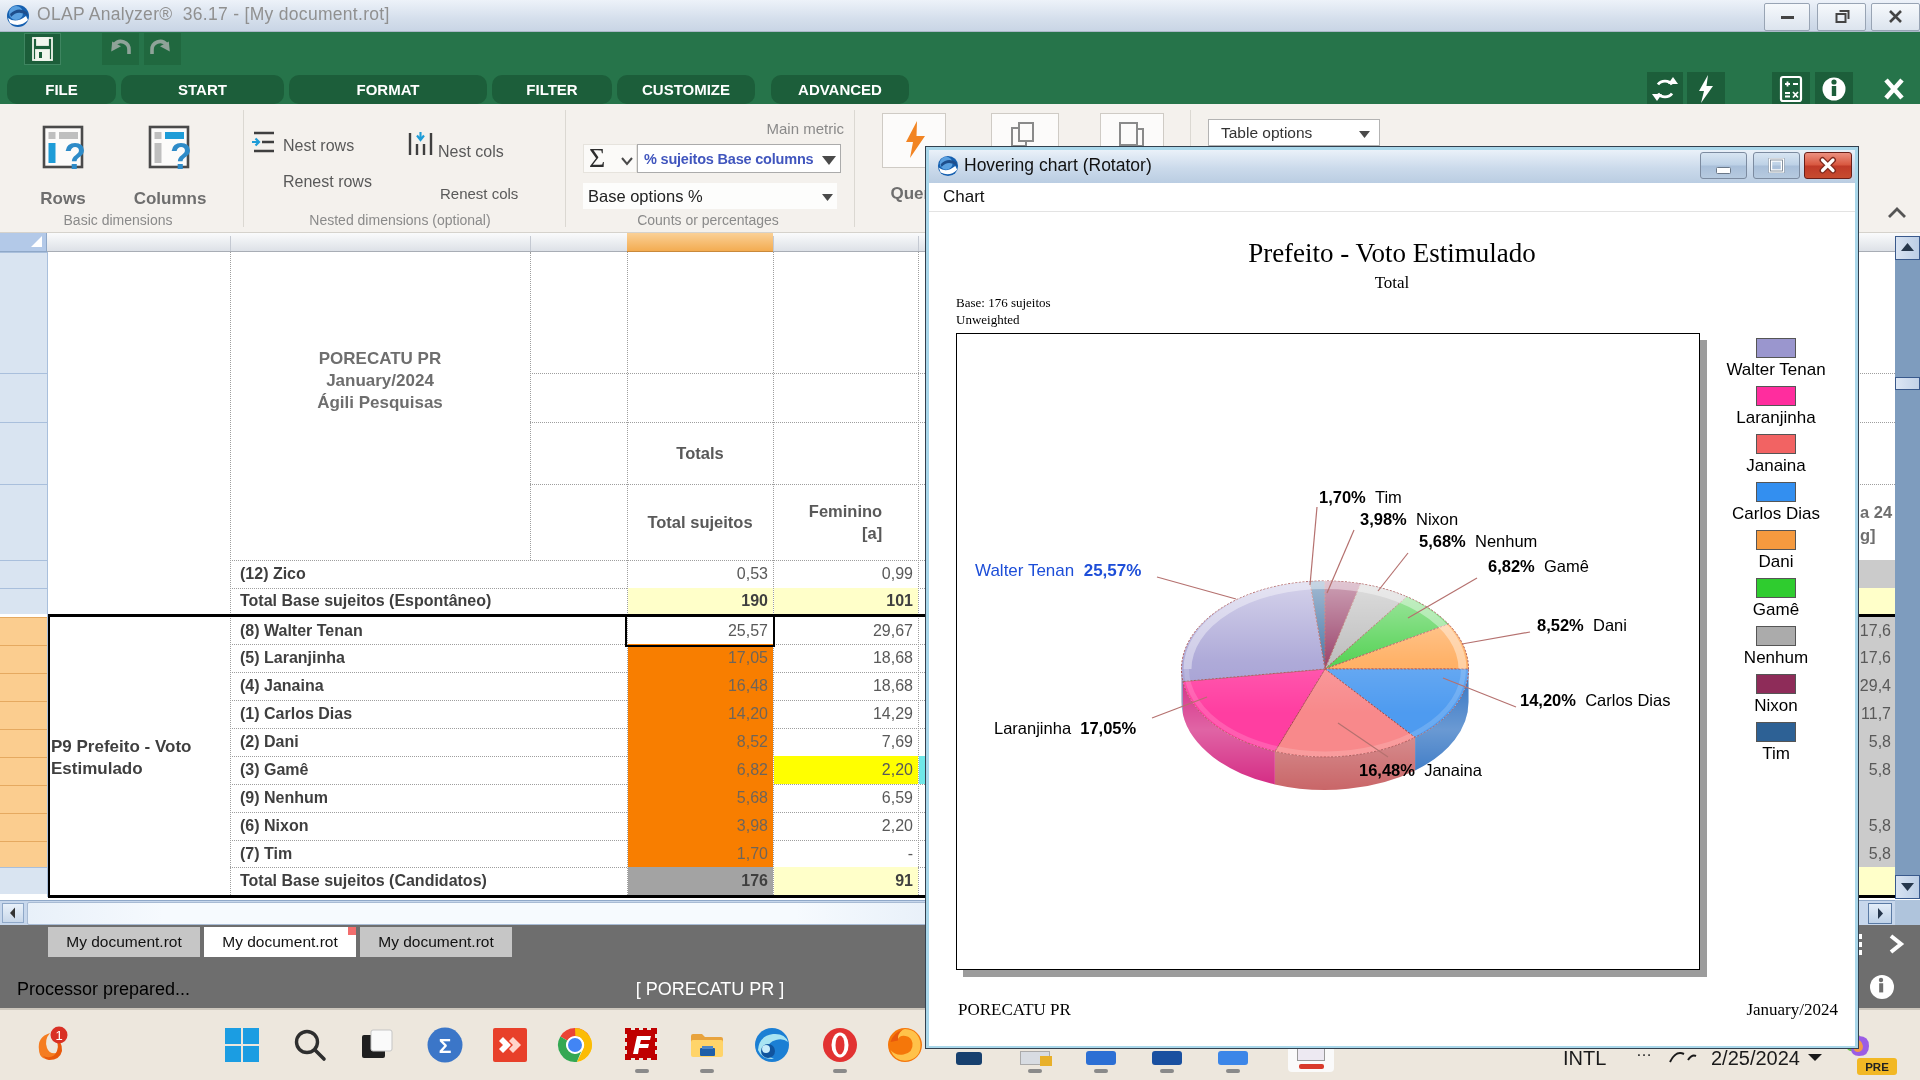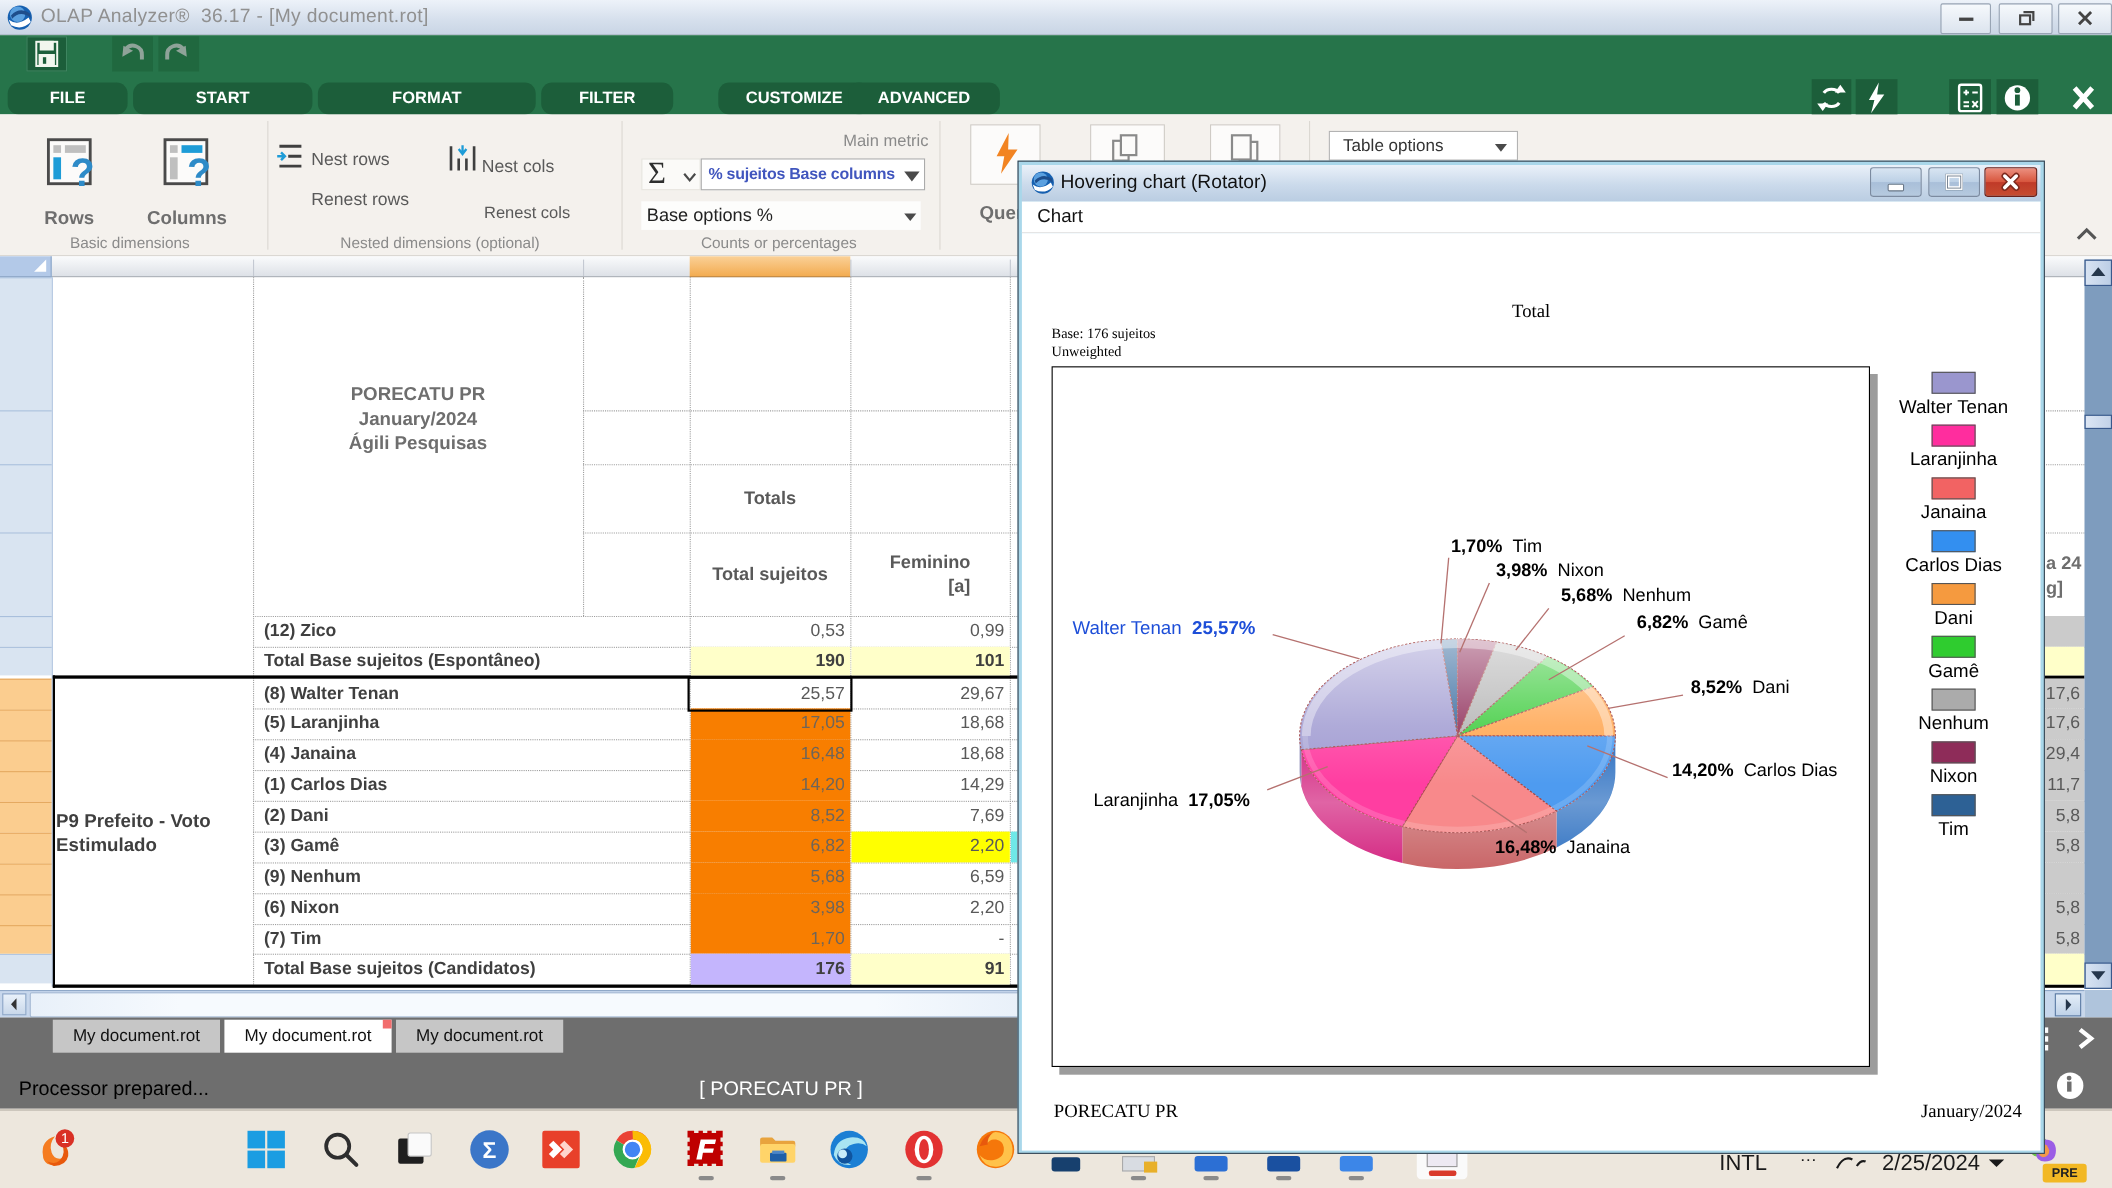--- a/index.html
+++ b/index.html
@@ -71,21 +71,21 @@
         <rect x="16.8" y="14" width="4.4" height="10" fill="#1C5E3A"></rect>
         <circle cx="19" cy="10" r="2.6" fill="#1C5E3A"></circle>
       </svg></div>
   <svg class="abs" style="left:1879px;top:43px;" width="30" height="28" viewBox="0 0 30 28">
       <path d="M7 5 L23 23 M23 5 L7 23" stroke="#fff" stroke-width="4.6"></path>
     </svg>
   <div class="tab" style="left:7px;width:109px;">FILE</div>
   <div class="tab" style="left:121px;width:163px;">START</div>
   <div class="tab" style="left:289px;width:198px;">FORMAT</div>
   <div class="tab" style="left:492px;width:120px;">FILTER</div>
-  <div class="tab" style="left:653px;width:138px;">CUSTOMIZE</div>
+  <div class="tab" style="left:617px;width:138px;">CUSTOMIZE</div>
   <div class="tab" style="left:771px;width:138px;">ADVANCED</div>
 </div>
 
 <div class="abs" style="left:0;top:104px;width:1920px;height:129px;background:#F4F1ED;border-bottom:1px solid #D5D2CC;">
   <div class="abs" style="left:243px;top:6px;width:1px;height:117px;background:#DBD8D2;"></div>
   <div class="abs" style="left:565px;top:6px;width:1px;height:117px;background:#DBD8D2;"></div>
   <div class="abs" style="left:854px;top:6px;width:1px;height:117px;background:#DBD8D2;"></div>
   <div class="abs" style="left:1190px;top:6px;width:1px;height:117px;background:#DBD8D2;"></div>
 
   <svg class="abs" style="left:42px;top:21px;" width="46" height="50" viewBox="0 0 46 50">
@@ -264,21 +264,21 @@
 <div class="tv" style="left:1859px;top:784px;width:36px;height:28px;background:#CBCBCB;padding-right:4px;"></div>
 <div class="tl" style="left:235px;top:812px;width:392px;height:28px;">(6) Nixon</div>
 <div class="tv" style="left:628px;top:812px;width:145px;height:28px;background:#F87E00;color:#6E655A;">3,98</div>
 <div class="tv" style="left:774px;top:812px;width:144px;height:28px;">2,20</div>
 <div class="tv" style="left:1859px;top:812px;width:36px;height:28px;background:#CBCBCB;padding-right:4px;">5,8</div>
 <div class="tl" style="left:235px;top:840px;width:392px;height:27px;">(7) Tim</div>
 <div class="tv" style="left:628px;top:840px;width:145px;height:27px;background:#F87E00;color:#6E655A;">1,70</div>
 <div class="tv" style="left:774px;top:840px;width:144px;height:27px;">-</div>
 <div class="tv" style="left:1859px;top:840px;width:36px;height:27px;background:#CBCBCB;padding-right:4px;">5,8</div>
 <div class="tl" style="left:235px;top:867px;width:392px;height:28px;">Total Base sujeitos (Candidatos)</div>
-<div class="tv" style="left:628px;top:867px;width:145px;height:28px;background:#c4b5fd;font-weight:bold;color:#3F3F3F;">176</div>
+<div class="tv" style="left:628px;top:867px;width:145px;height:28px;background:#a3a3a3;font-weight:bold;color:#3F3F3F;">176</div>
 <div class="tv" style="left:774px;top:867px;width:144px;height:28px;background:#FFFFC9;font-weight:bold;color:#3F3F3F;">91</div>
 <div class="tv" style="left:1859px;top:867px;width:36px;height:28px;background:#FFFFC9;padding-right:4px;"></div>
 <div class="abs" style="left:919px;top:756px;width:6px;height:28px;background:#6FE8E8;"></div>
 
 <div class="abs" style="left:625px;top:614.5px;width:150px;height:32px;border:2.5px solid #000;"></div>
 
 <div class="abs" style="left:0;top:900px;width:1895px;height:25px;background:#C7D7EC;border-top:1px solid #8FA8C8;">
   <div class="abs" style="left:2px;top:2px;width:22px;height:20px;background:linear-gradient(#E9F1FA,#C9D8EA);border:1px solid #8FA8C8;"><svg width="20" height="18">
         <path d="M12 3.5 L7 9 L12 14.5Z" fill="#333"></path>
       </svg></div>
@@ -437,20 +437,21 @@
           <rect x="16.5" y="7" width="12" height="11" fill="none" stroke="#fff" stroke-width="3.4"></rect>
           <rect x="16.5" y="7" width="12" height="11" fill="none" stroke="#6A7888" stroke-width="0.8"></rect>
         </svg></div>
     <div class="winbtn" style="left:875px;top:2px;width:48px;height:27px;background:linear-gradient(#EC9080,#D8573F 48%,#C03A28 52%,#C64C30);border-color:#69201A;"><svg width="46" height="25">
           <path d="M17.5 7 L28 17.5 M28 7 L17.5 17.5" stroke="#7E2A1E" stroke-width="6" stroke-linecap="round"></path>
           <path d="M17.5 7 L28 17.5 M28 7 L17.5 17.5" stroke="#fff" stroke-width="3.2" stroke-linecap="round"></path>
         </svg></div>
   </div>
   <div class="abs" style="left:3px;top:65px;width:926px;height:834px;background:#fff;">
 
+<div class="abs" style="left:213px;top:26px;width:500px;text-align:center;font-size:27px;color:#000;font-family:'Liberation Serif',serif;">Prefeito - Voto Estimulado</div>
 <div class="abs" style="left:373px;top:61px;width:180px;text-align:center;font-size:17px;color:#000;font-family:'Liberation Serif',serif;">Total</div>
 <div class="abs" style="left:27px;top:83px;font-size:13px;color:#000;font-family:'Liberation Serif',serif;">Base: 176 sujeitos</div>
 <div class="abs" style="left:27px;top:100px;font-size:13px;color:#000;font-family:'Liberation Serif',serif;">Unweighted</div>
 <div class="abs" style="left:27px;top:121px;width:744px;height:637px;box-shadow:7px 7px 0 #9C9C9C;border:1px solid #000;background:#fff;"></div>
 <svg class="abs" style="left:0;top:0;" width="926" height="834" viewBox="0 0 926 834">
   <defs>
     <linearGradient id="sheen" x1="0" y1="0" x2="0" y2="1">
       <stop offset="0" stop-color="#fff" stop-opacity="0.55"></stop>
       <stop offset="0.45" stop-color="#fff" stop-opacity="0.15"></stop>
       <stop offset="0.75" stop-color="#fff" stop-opacity="0"></stop>

